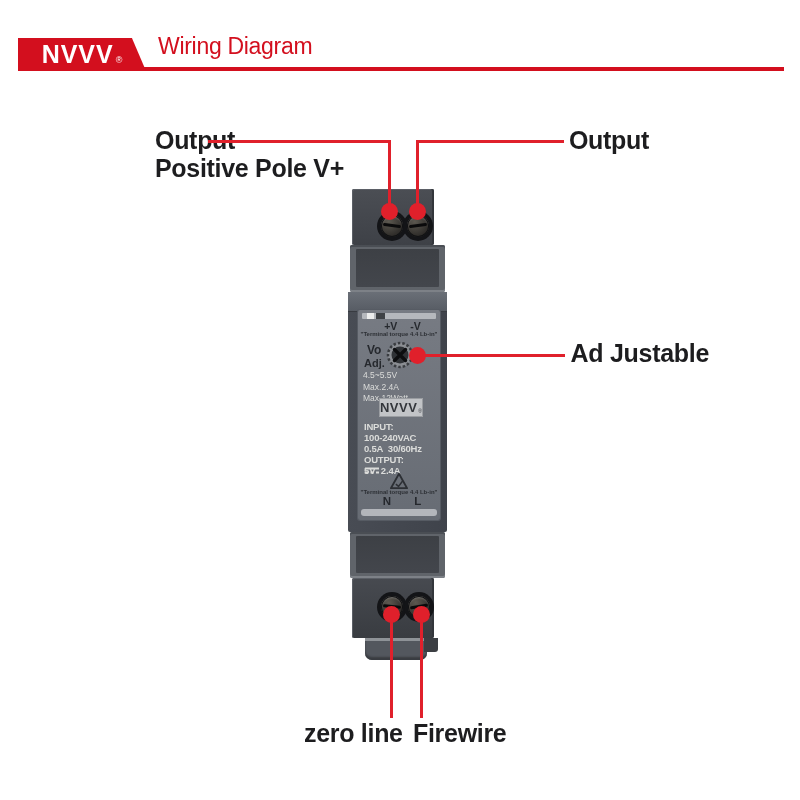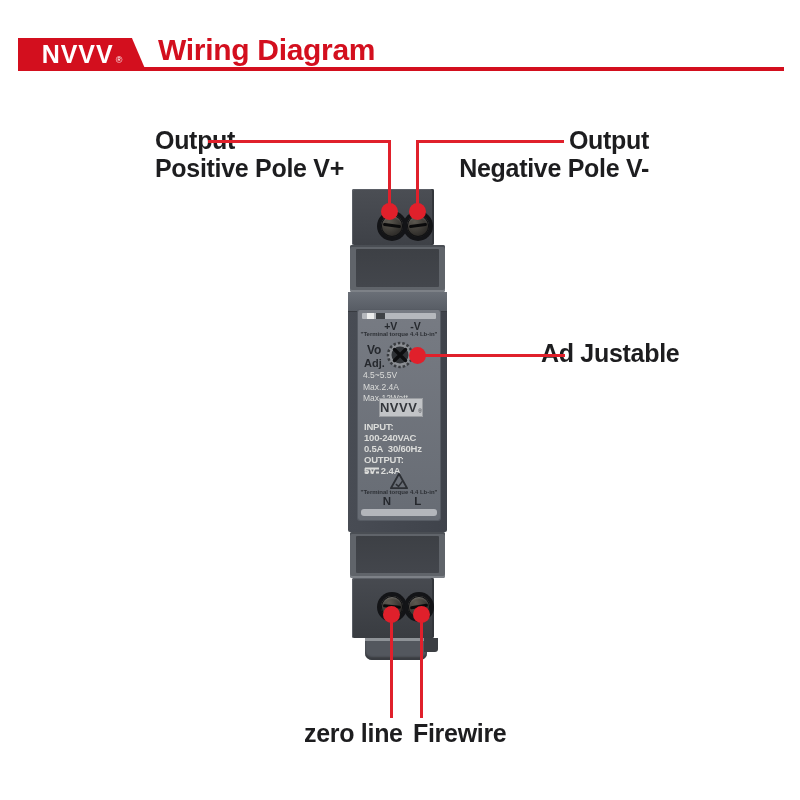--- a/index.html
+++ b/index.html
@@ -5,30 +5,30 @@
   html,body{margin:0;padding:0;background:#ffffff;}
   .canvas{position:relative;width:800px;height:800px;background:#ffffff;overflow:hidden;
           font-family:"Liberation Sans",sans-serif;}
 
   
   .banner{position:absolute;left:18px;top:38px;width:128px;height:33px;background:#d30f1e;
           clip-path:polygon(0 0,89% 0,100% 100%,0 100%);
           display:flex;align-items:center;justify-content:center;z-index:3;}
   .banner .brand{color:#ffffff;font-weight:700;font-size:25px;letter-spacing:1px;line-height:1;}
   .banner .reg{color:#ffffff;font-size:9px;margin-left:2px;margin-top:12px;line-height:1;}
-  .page-title{position:absolute;left:158px;top:33px;margin:0;color:#d30f1e;font-size:30px;
-              font-weight:700;letter-spacing:-0.3px;z-index:3;}
+  .page-title{position:absolute;left:158px;top:33px;margin:0;color:#d30f1e;font-size:23px;
+              font-weight:400;letter-spacing:-0.3px;z-index:3;}
   .header-rule{position:absolute;left:128px;top:67px;width:656px;height:4px;background:#d30f1e;z-index:2;}
 
   
   .co{position:absolute;font-size:25px;font-weight:700;color:#1d1d1f;line-height:28px;
       letter-spacing:-0.3px;z-index:10;}
   .co-pos{left:155px;top:126px;text-align:left;}
   .co-neg{left:449px;top:126px;width:200px;text-align:right;}
-  .co-pot{left:541px;top:339px;width:168px;text-align:left;}
+  .co-pot{left:541px;top:339px;width:168px;text-align:right;}
   .co-zero{left:304px;top:719px;}
   .co-fire{left:413px;top:719px;}
 
   
   .cl{position:absolute;background:#e0202b;z-index:20;}
   .cd{position:absolute;width:17px;height:17px;border-radius:50%;background:#e0202b;z-index:21;}
 
   
   .dev{position:absolute;z-index:5;}
   .top-block{left:352px;top:189px;width:82px;height:56px;border-radius:2px;
@@ -104,21 +104,20 @@
   </div>
   <h1 class="page-title">Wiring Diagram</h1>
   <div class="header-rule"></div>
 
   <div class="co co-pos">
     <div>Output</div>
     <div>Positive Pole V+</div>
   </div>
   <div class="co co-neg">
     <div>Output</div>
-    <div>Negative Pole V-</div>
   </div>
   <div class="co co-pot">
     <div>Ad Justable</div>
   </div>
   <div class="co co-zero">zero line</div>
   <div class="co co-fire">Firewire</div>
 
   <div class="cl" style="left:208px;top:140px;width:181px;height:3px;"></div>
   <div class="cl" style="left:388px;top:140px;width:3px;height:71px;"></div>
   <div class="cd" style="left:381px;top:203px;"></div>

